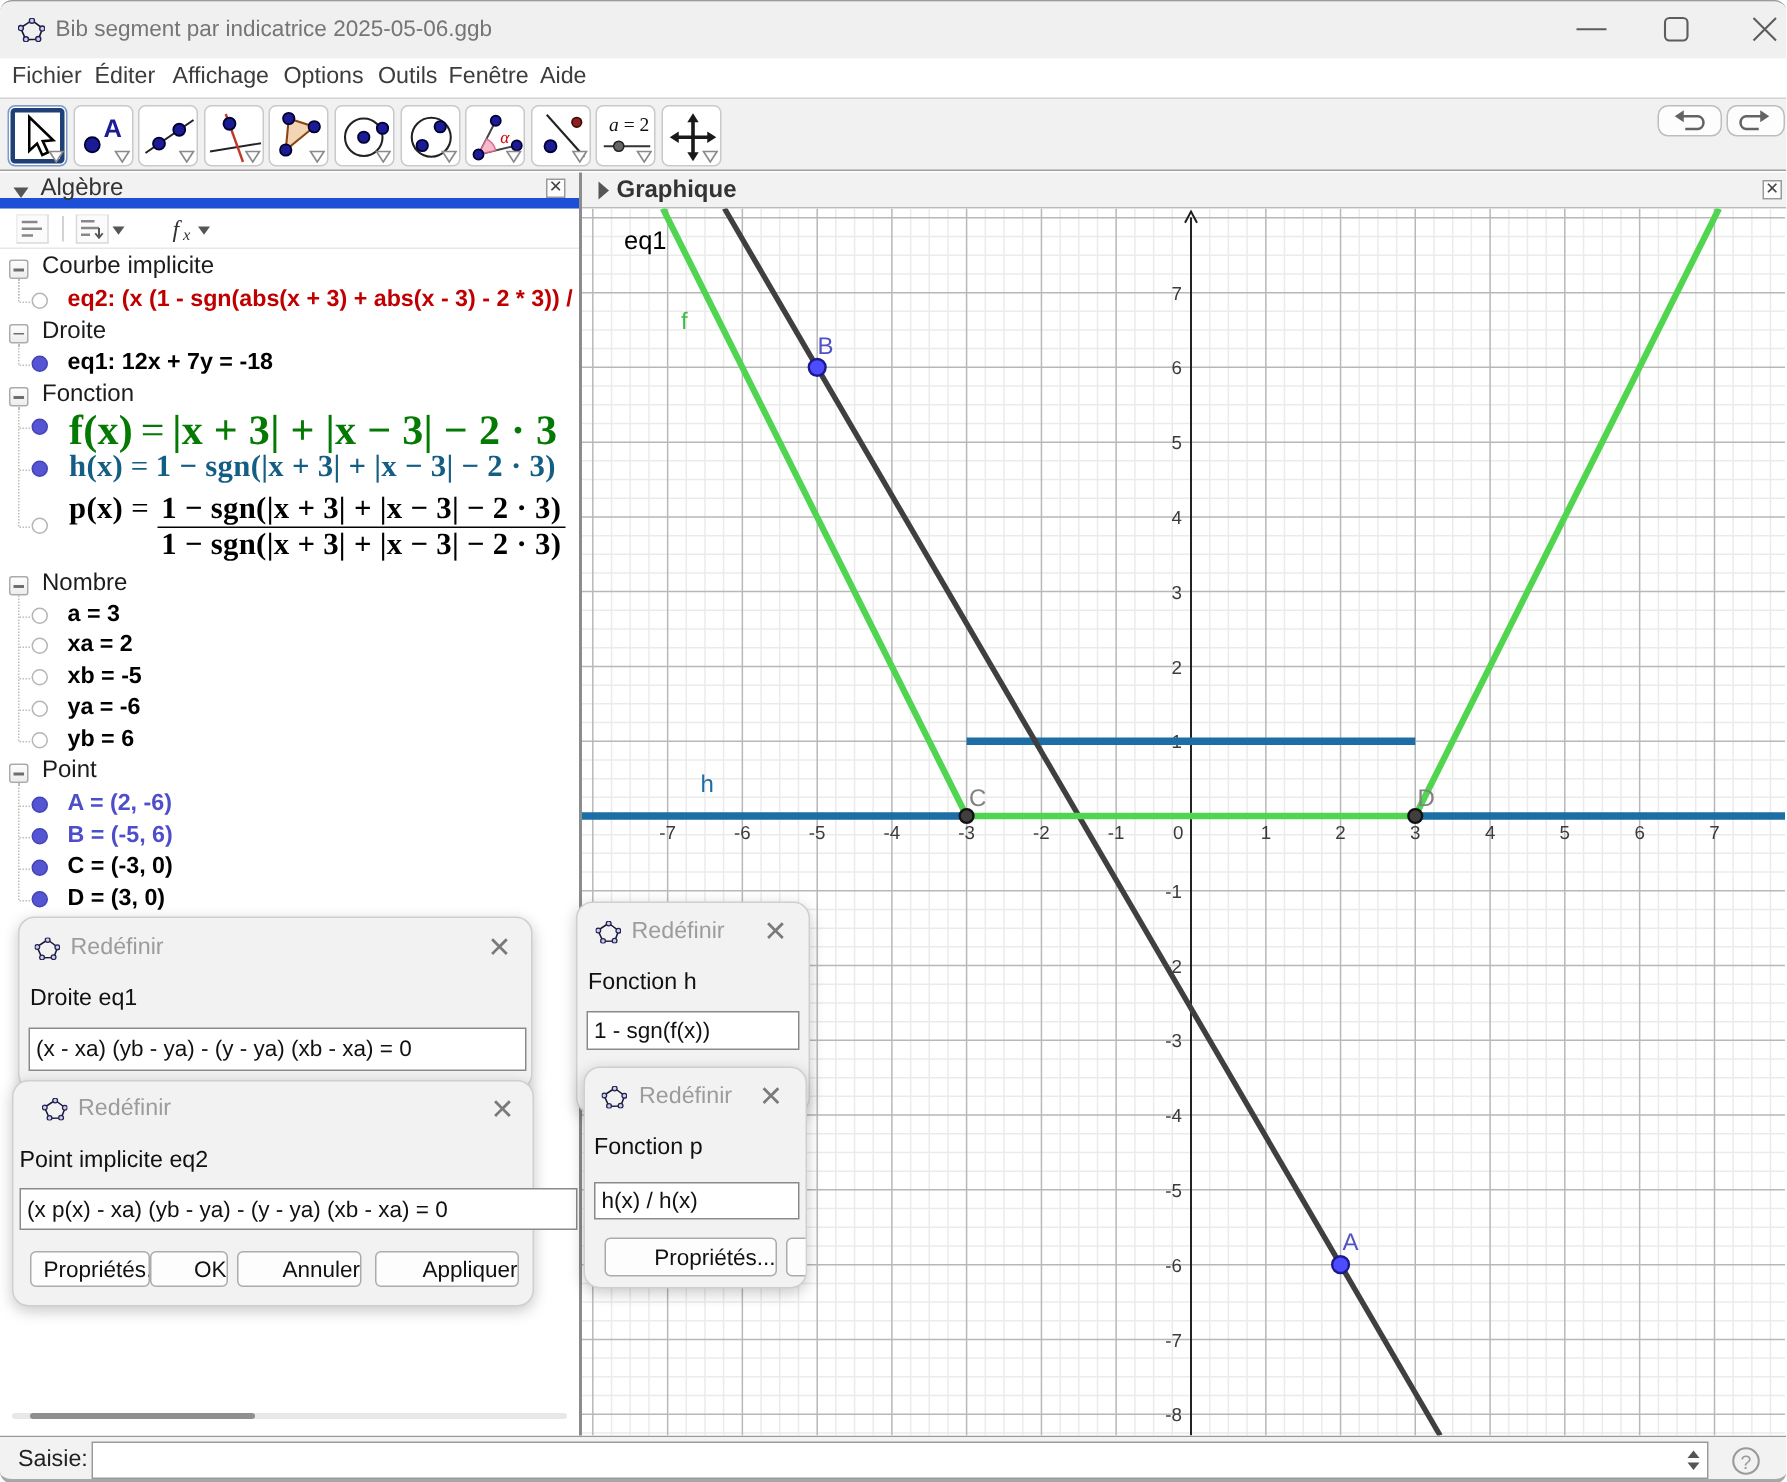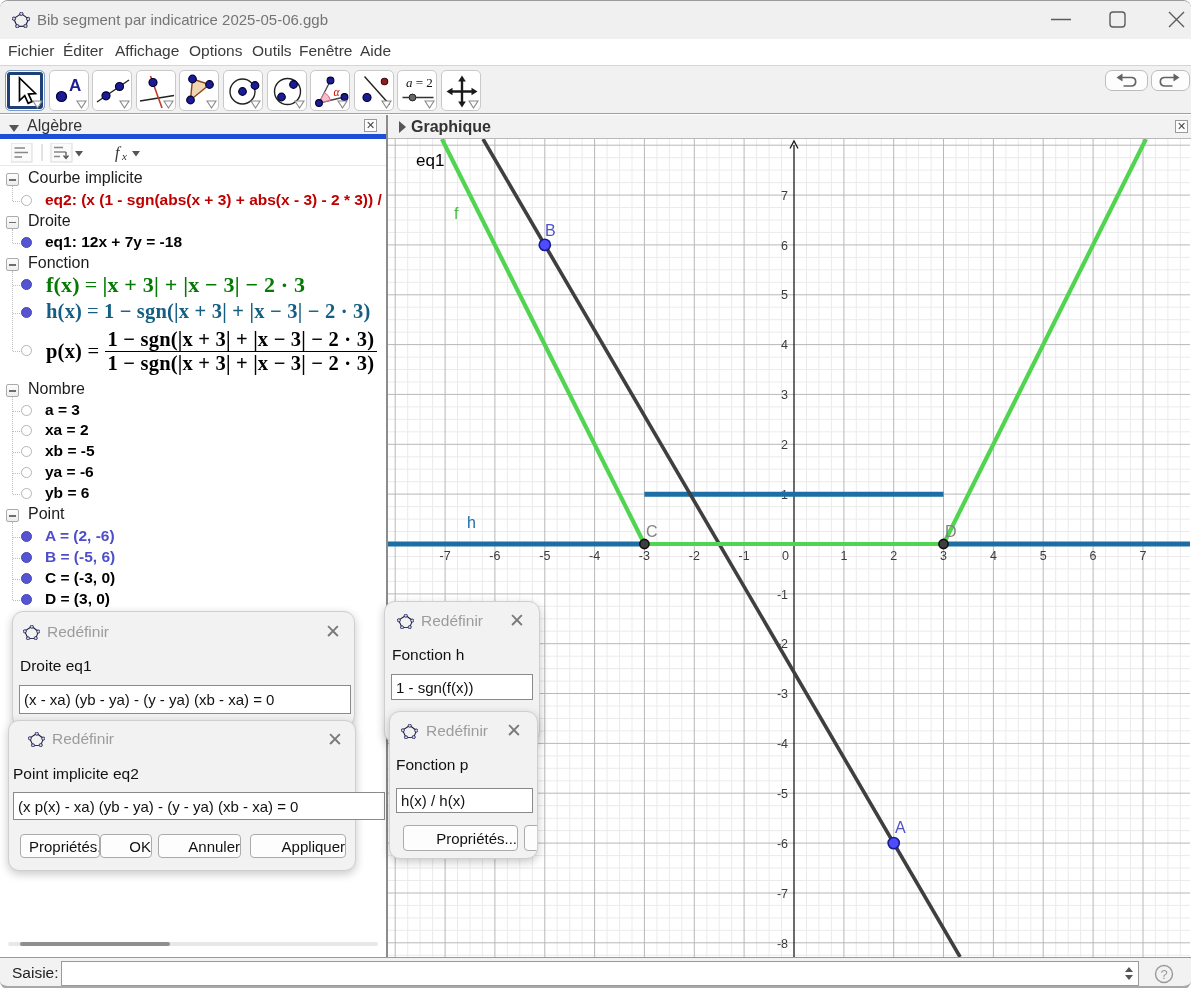--- a/index.html
+++ b/index.html
@@ -14,21 +14,21 @@
 #menubar span { position:absolute; top:3px; font-size:15.5px; color:#3c3c3c; }
 
 #toolbar { left:0; top:64px; width:1191px; height:49px; background:#f1f1f1; border-top:1px solid #d5d5d5; border-bottom:1px solid #a0a0a0; }
 .tbtn { position:absolute; top:4px; width:40px; height:41px; background:#fff; border:1px solid #c9c9c9; border-radius:5px; }
 .tbtn svg { position:absolute; left:0; top:0; }
 .tbtn .dd { position:absolute; left:auto; top:auto; right:1px; bottom:1px; }
 .tbtn.sel { border:1px solid #7a9cc6; box-shadow:inset 0 0 0 1px #fff, inset 0 0 0 4px #1f3f77; }
 .miniround { position:absolute; background:#fdfdfd; border:1px solid #bdbdbd; border-radius:7px; }
 
 #algpanel { left:0; top:114px; width:386px; height:842px; background:#fff; }
-#alg-head { left:0; top:0; width:386px; height:24px; background:#f2f2f2; border-bottom:5px solid #1d4ed8; }
+#alg-head { left:0; top:0; width:386px; height:24px; background:#f2f2f2; border-bottom:7px solid #1d4ed8; }
 #alg-style { left:0; top:25px; width:386px; height:26px; background:#fff; border-bottom:1px solid #e8e8e8;}
 #divider { left:386px; top:114px; width:2px; height:842px; background:#8c8c8c; }
 #gpanel { left:388px; top:114px; width:803px; height:842px; background:#fff; }
 #g-head { left:0; top:0; width:803px; height:24px; background:#f2f2f2; border-bottom:1px solid #b9b9b9; }
 .phead-x { position:absolute; width:13px; height:13px; border:1px solid #9a9a9a; background:#fdfdfd; color:#444; font-size:11px; line-height:11px; text-align:center; }
 
 .cat { position:absolute; left:28px; font-size:16px; color:#1c1c1c; white-space:nowrap; }
 .itm { position:absolute; left:45px; font-size:15.5px; font-weight:bold; color:#000; white-space:nowrap; }
 .mathitm { position:absolute; left:46px; font-family:"Liberation Serif", serif; font-size:20.5px; font-weight:bold; white-space:nowrap; letter-spacing:0.2px; }
 .cbox { position:absolute; left:6px; width:13px; height:13px; border:1px solid #ababab; border-radius:2px; background:linear-gradient(#fdfdfd,#ededed); }
@@ -259,25 +259,25 @@
           <div class="cat" style="top:54px">Courbe implicite</div>
           <div class="hdot" style="top:79.5px"></div>
           <div class="itm" style="top:75.5px;color:#c00000">eq2: (x (1 - sgn(abs(x + 3) + abs(x - 3) - 2 * 3)) /</div>
           <div class="cbox" style="top:100.5px"></div>
           <div class="cat" style="top:96.5px">Droite</div>
           <div class="vdot" style="top:121.5px"></div>
           <div class="itm" style="top:117.5px;color:#000">eq1: 12x + 7y = -18</div>
           <div class="cbox" style="top:143px"></div>
           <div class="cat" style="top:139px">Fonction</div>
           <div class="vdot" style="top:164px"></div>
-          <div class="mathitm" style="top:157px;color:#047a04;font-size:22px">f(x)<span style="font-weight:normal;padding:0 5px">=</span>|x + 3| + |x − 3| − 2 · 3</div>
+          <div class="mathitm" style="top:157px;color:#047a04;font-size:28px">f(x)<span style="font-weight:normal;padding:0 5px">=</span>|x + 3| + |x − 3| − 2 · 3</div>
           <div class="vdot" style="top:191.5px"></div>
           <div class="mathitm" style="top:184.5px;color:#155e83;font-size:20.5px">h(x)<span style="font-weight:normal;padding:0 5px">=</span>1 − sgn(|x + 3| + |x − 3| − 2 · 3)</div>
           <div class="hdot" style="top:230px"></div>
-          <div class="mathitm" style="top:213px"><span style="display:inline-flex;align-items:center">p(x) <span style="font-weight:normal">&nbsp;=&nbsp;</span> <span style="display:inline-block;text-align:center;vertical-align:middle;line-height:1.12">
+          <div class="mathitm" style="top:213px"><span style="display:inline-flex;align-items:flex-start">p(x) <span style="font-weight:normal">&nbsp;=&nbsp;</span> <span style="display:inline-block;text-align:center;vertical-align:middle;line-height:1.12">
                 <span style="display:block;padding:0 3px">1 − sgn(|x + 3| + |x − 3| − 2 · 3)</span>
                 <span style="display:block;border-top:1.6px solid #000;padding:0 3px">1 − sgn(|x + 3| + |x − 3| − 2 · 3)</span>
               </span></span></div>
           <div class="cbox" style="top:269px"></div>
           <div class="cat" style="top:265px">Nombre</div>
           <div class="hdot" style="top:289.5px"></div>
           <div class="itm" style="top:285.5px;color:#000">a = 3</div>
           <div class="hdot" style="top:310px"></div>
           <div class="itm" style="top:306px;color:#000">xa = 2</div>
           <div class="hdot" style="top:331px"></div>

